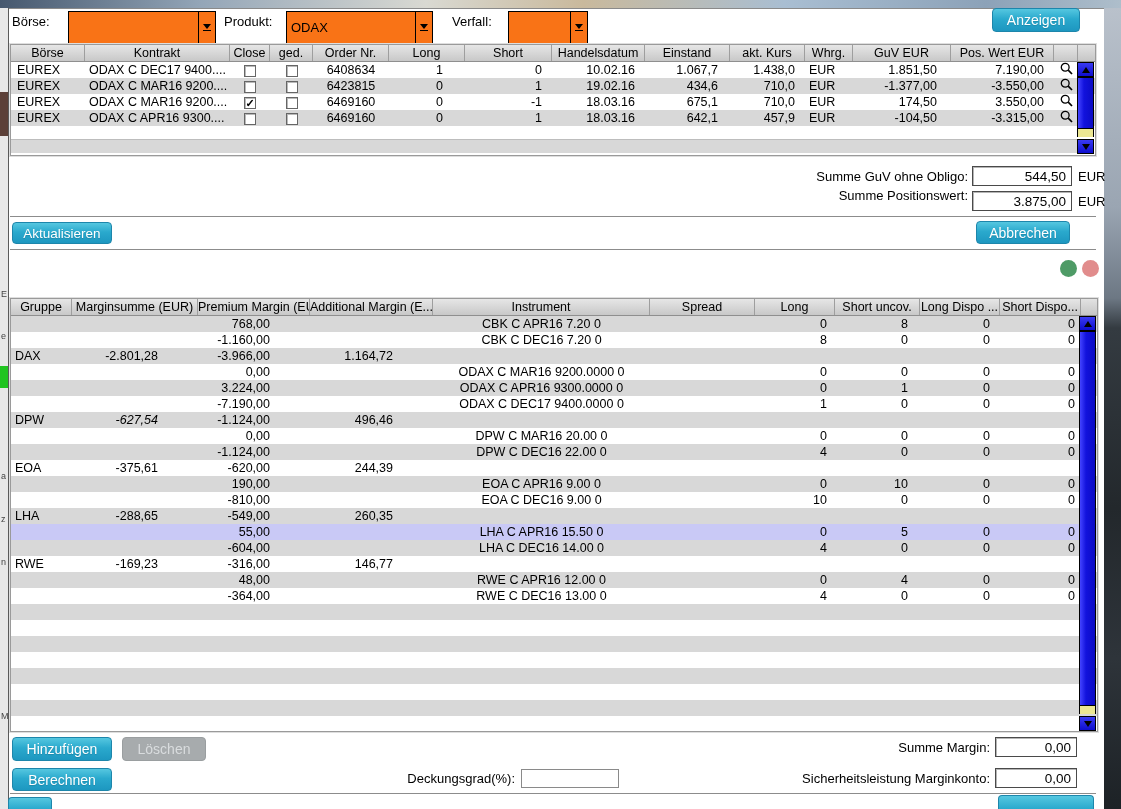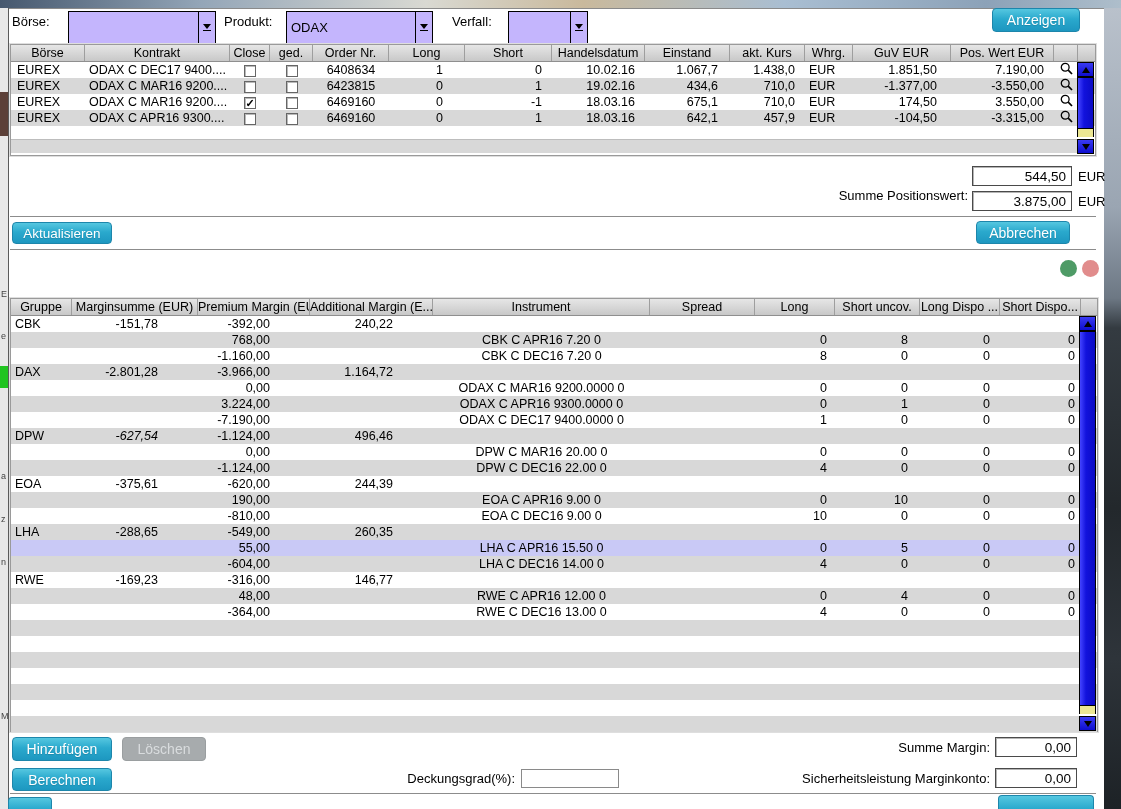--- a/index.html
+++ b/index.html
@@ -14,21 +14,21 @@
   .frag{position:absolute;left:1px;color:#444;font-size:9px;line-height:9px;}
   .patch{position:absolute;left:0;width:8px;}
   .win-topline{position:absolute;left:9px;top:8px;width:1095px;height:1px;background:#8a8a8a;}
 
   
   .lbl{position:absolute;white-space:nowrap;}
   .btn{position:absolute;display:flex;align-items:center;justify-content:center;color:#fff;font-size:14px;
        background:linear-gradient(#55c7e0,#2aa9cd 45%,#1d97c0);border:1px solid #1d86ab;border-radius:4px;
        box-sizing:border-box;cursor:pointer;text-shadow:0 1px 1px rgba(0,0,0,.15);}
   .btn.disabled{background:#a7abad;border-color:#9a9ea0;color:#d9dcde;text-shadow:none;}
-  .combo{position:absolute;background:#c4b5fd;border:1px solid #000;box-sizing:border-box;display:flex;align-items:center;height:33px;}
+  .combo{position:absolute;background:#f97316;border:1px solid #000;box-sizing:border-box;display:flex;align-items:center;height:33px;}
   .combo .val{flex:1;padding-left:4px;font-size:13px;overflow:hidden;white-space:nowrap;}
   .combo .arr{width:16px;height:100%;display:flex;flex-direction:column;align-items:center;justify-content:center;border-left:1px solid #000;}
   .combo .arr .tri{width:0;height:0;border-left:4px solid transparent;border-right:4px solid transparent;border-top:5px solid #000;}
   .combo .arr .bar{width:8px;height:1px;background:#000;margin-top:1px;}
   .sunken{position:absolute;background:#fff;border:1px solid #4a4a4a;box-sizing:border-box;
           box-shadow:inset 1px 1px 0 #b5b5b5;display:flex;align-items:center;justify-content:flex-end;
           padding-right:5px;font-size:13.5px;}
   .inputbox{position:absolute;background:#fff;border:1px solid #8a8a8a;box-sizing:border-box;}
   .sep{position:absolute;height:1px;background:#8c8c8c;}
 
@@ -210,20 +210,21 @@
         </div>
       <div class="sb-thumb" style="height:52px;"></div>
       <div class="sb-yellow" style="height:8px;"></div>
       <div class="sb-fill"></div>
       <div class="sb-btn sb-dn">
           <span class="t"></span>
         </div>
     </div>
   </div>
 
+  <div class="lbl" style="left:700px;top:169px;width:268px;text-align:right;">Summe GuV ohne Obligo:</div>
   <div class="sunken" style="left:972px;top:166px;width:100px;height:20px;">
       <span>544,50</span>
     </div>
   <div class="lbl" style="left:1078px;top:169px;">EUR</div>
   <div class="lbl" style="left:700px;top:188px;width:268px;text-align:right;">Summe Positionswert:</div>
   <div class="sunken" style="left:972px;top:191px;width:100px;height:20px;">
       <span>3.875,00</span>
     </div>
   <div class="lbl" style="left:1078px;top:194px;">EUR</div>
 
@@ -242,32 +243,20 @@
         <div class="th" style="width: 112px;">Premium Margin (EUR)</div>
         <div class="th" style="width: 123px;">Additional Margin (E...</div>
         <div class="th" style="width: 217px;">Instrument</div>
         <div class="th" style="width: 105px;">Spread</div>
         <div class="th" style="width: 80px;">Long</div>
         <div class="th" style="width: 85px;">Short uncov.</div>
         <div class="th" style="width: 80px;">Long Dispo ...</div>
         <div class="th" style="width: 81px;">Short Dispo...</div>
       </div>
     <div id="mar-rows">
-        <div class="trow">
-          <div class="td l pl4" style="width: 61px;">CBK</div>
-          <div class="td r pr40" style="width: 126px;">-151,78</div>
-          <div class="td r pr40" style="width: 112px;">-392,00</div>
-          <div class="td r pr40" style="width: 123px;">240,22</div>
-          <div class="td c" style="width: 217px;"></div>
-          <div class="td c" style="width: 105px;"></div>
-          <div class="td r pr8" style="width: 80px;"></div>
-          <div class="td r pr12" style="width: 85px;"></div>
-          <div class="td r pr10" style="width: 80px;"></div>
-          <div class="td r pr6" style="width: 81px;"></div>
-        </div>
         <div class="trow alt">
           <div class="td l pl4" style="width: 61px;"></div>
           <div class="td r pr40" style="width: 126px;"></div>
           <div class="td r pr40" style="width: 112px;">768,00</div>
           <div class="td r pr40" style="width: 123px;"></div>
           <div class="td c" style="width: 217px;">CBK C APR16 7.20 0</div>
           <div class="td c" style="width: 105px;"></div>
           <div class="td r pr8" style="width: 80px;">0</div>
           <div class="td r pr12" style="width: 85px;">8</div>
           <div class="td r pr10" style="width: 80px;">0</div>

